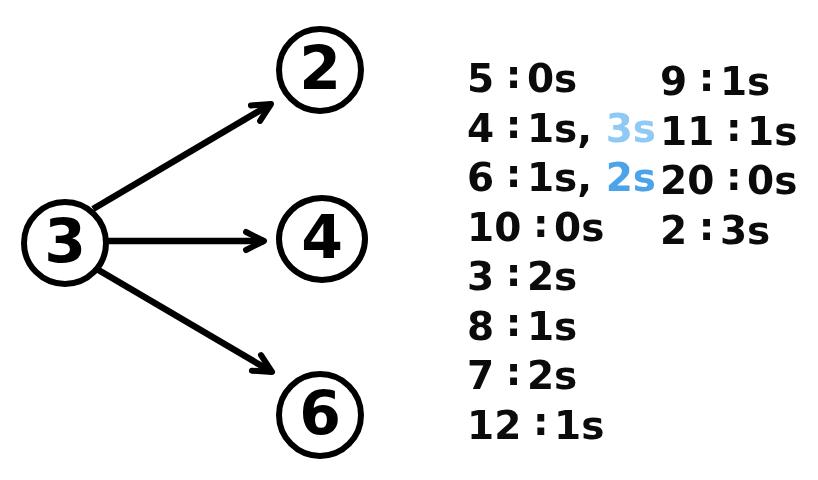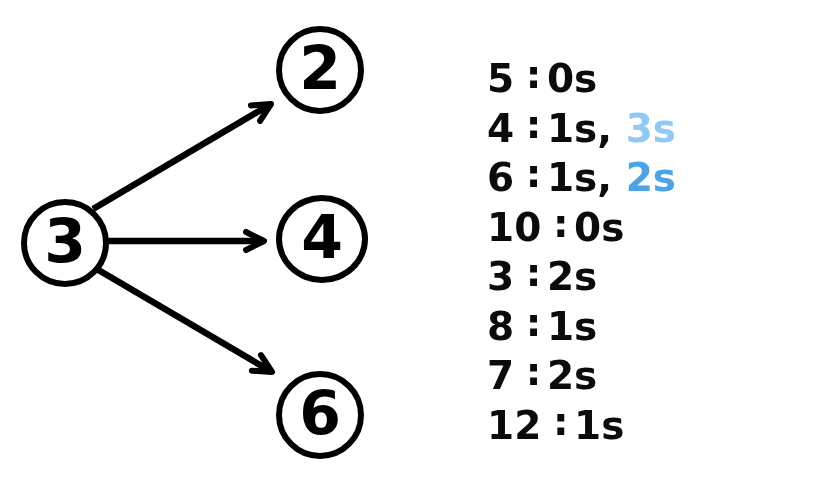--- a/index.html
+++ b/index.html
@@ -47,21 +47,21 @@
 
   
   .schedule-col {
     position: absolute;
     color: #0b0b0b;
     font-size: 39px;
     font-weight: 600;
     line-height: 49.5px;
     white-space: pre;
   }
-  .schedule-col-1 { left: 467px; top: 54px; margin-left: 20px; }
+  .schedule-col-1 { left: 467px; top: 54px; }
   .schedule-col-2 { left: 660px; top: 57px; }
   .entry { height: 49.5px; }
   .colon {
     display: inline-block;
     transform: translateY(-0.10em);
     margin: 0 0.14em 0 0.30em;
     font-weight: 600;
   }
 </style>
 </head>
@@ -89,14 +89,15 @@
     </div>
     <div class="node node-4">
       <span>4</span>
     </div>
     <div class="node node-6">
       <span>6</span>
     </div>
   </div>
 
   <div class="schedule-col schedule-col-1" id="schedule-col-1"><div class="entry"><span>5</span><span class="colon">:</span><span>0s</span></div><div class="entry"><span>4</span><span class="colon">:</span><span>1s</span><span>, </span><span style="color: rgb(143, 201, 245);">3s</span></div><div class="entry"><span>6</span><span class="colon">:</span><span>1s</span><span>, </span><span style="color: rgb(77, 163, 232);">2s</span></div><div class="entry"><span>10</span><span class="colon">:</span><span>0s</span></div><div class="entry"><span>3</span><span class="colon">:</span><span>2s</span></div><div class="entry"><span>8</span><span class="colon">:</span><span>1s</span></div><div class="entry"><span>7</span><span class="colon">:</span><span>2s</span></div><div class="entry"><span>12</span><span class="colon">:</span><span>1s</span></div></div>
+  <div class="schedule-col schedule-col-2" id="schedule-col-2"><div class="entry"><span>9</span><span class="colon">:</span><span>1s</span></div><div class="entry"><span>11</span><span class="colon">:</span><span>1s</span></div><div class="entry"><span>20</span><span class="colon">:</span><span>0s</span></div><div class="entry"><span>2</span><span class="colon">:</span><span>3s</span></div></div>
 
 </div>
 
 </body></html>

